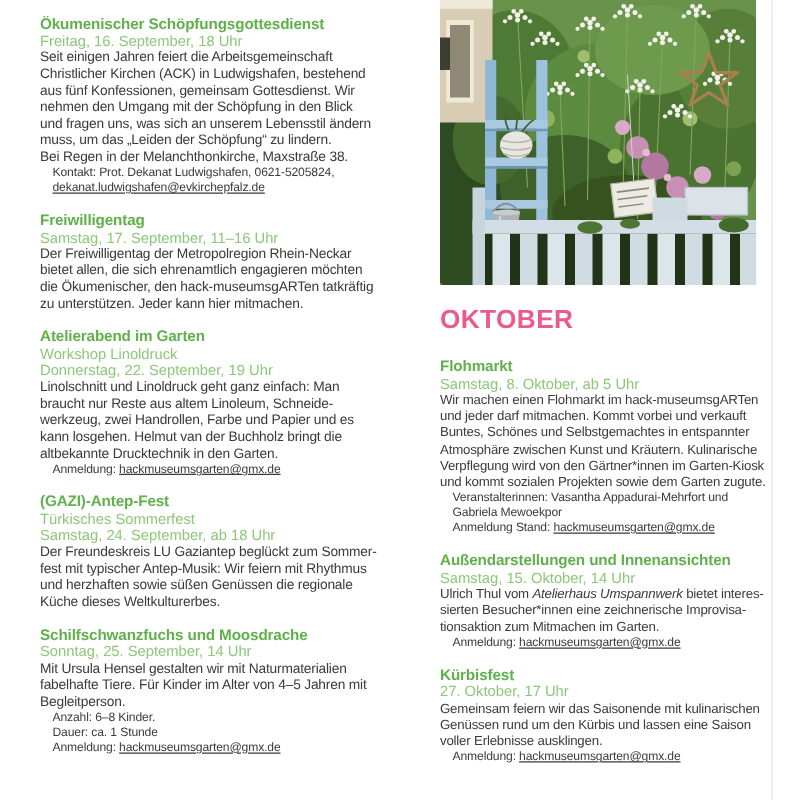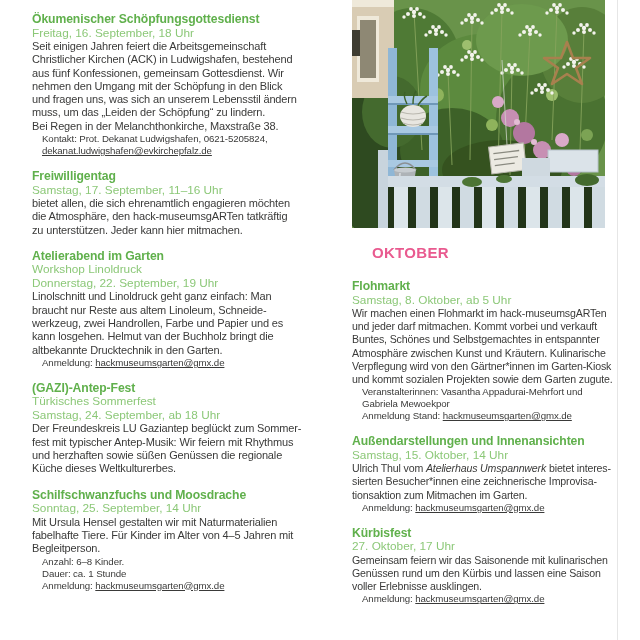--- a/index.html
+++ b/index.html
@@ -17,21 +17,21 @@
 
   .event{margin-bottom:13px;}
   .event-title{font-size:12.2px;font-weight:700;color:#60b04c;line-height:13.5px;letter-spacing:-0.1px;white-space:nowrap;}
   .event-sub{font-size:11.8px;color:#8cc878;line-height:13.5px;white-space:nowrap;}
   .event-date{font-size:11.8px;color:#8cc878;line-height:13.5px;white-space:nowrap;}
   .body-line{font-size:11px;line-height:13.3px;color:#3a3a39;letter-spacing:-0.15px;white-space:nowrap;}
   .right-col .body-line{font-size:10.6px;line-height:13.2px;}
   .note-line{font-size:9.7px;line-height:12px;color:#3a3a39;letter-spacing:-0.1px;white-space:nowrap;padding-left:10px;}
   .note-line .u{text-decoration:underline;}
   .it{font-style:italic;}
-  .section-label{font-size:15px;font-weight:700;color:#e95a8f;letter-spacing:0.3px;margin-bottom:19px;margin-left:20px;}
+  .section-label{font-size:21px;font-weight:700;color:#e95a8f;letter-spacing:0.3px;margin-bottom:19px;}
 </style>
 </head>
 <body>
 
 <div class="page-edge"></div>
 
 <div class="left-col">
 
   <div class="event">
     <div class="event-title">Ökumenischer Schöpfungsgottesdienst</div>
@@ -48,22 +48,23 @@
     <div class="event-notes">
         <div class="note-line"><span>Kontakt: Prot. Dekanat Ludwigshafen, 0621-5205824,</span></div>
         <div class="note-line"><span class="u">dekanat.ludwigshafen@evkirchepfalz.de</span></div>
       </div>
   </div>
 
   <div class="event">
     <div class="event-title">Freiwilligentag</div>
     <div class="event-date">Samstag, 17. September, 11–16 Uhr</div>
     <div class="event-body">
+        <div class="body-line">Der Freiwilligentag der Metropolregion Rhein-Neckar</div>
         <div class="body-line">bietet allen, die sich ehrenamtlich engagieren möchten</div>
-        <div class="body-line">die Atmosphäre, den hack-museumsgARTen tatkräftig</div>
+        <div class="body-line">die Ökumenischer, den hack-museumsgARTen tatkräftig</div>
         <div class="body-line">zu unterstützen. Jeder kann hier mitmachen.</div>
       </div>
   </div>
 
   <div class="event">
     <div class="event-title">Atelierabend im Garten</div>
     <div class="event-sub">Workshop Linoldruck</div>
     <div class="event-date">Donnerstag, 22. September, 19 Uhr</div>
     <div class="event-body">
         <div class="body-line">Linolschnitt und Linoldruck geht ganz einfach: Man</div>

